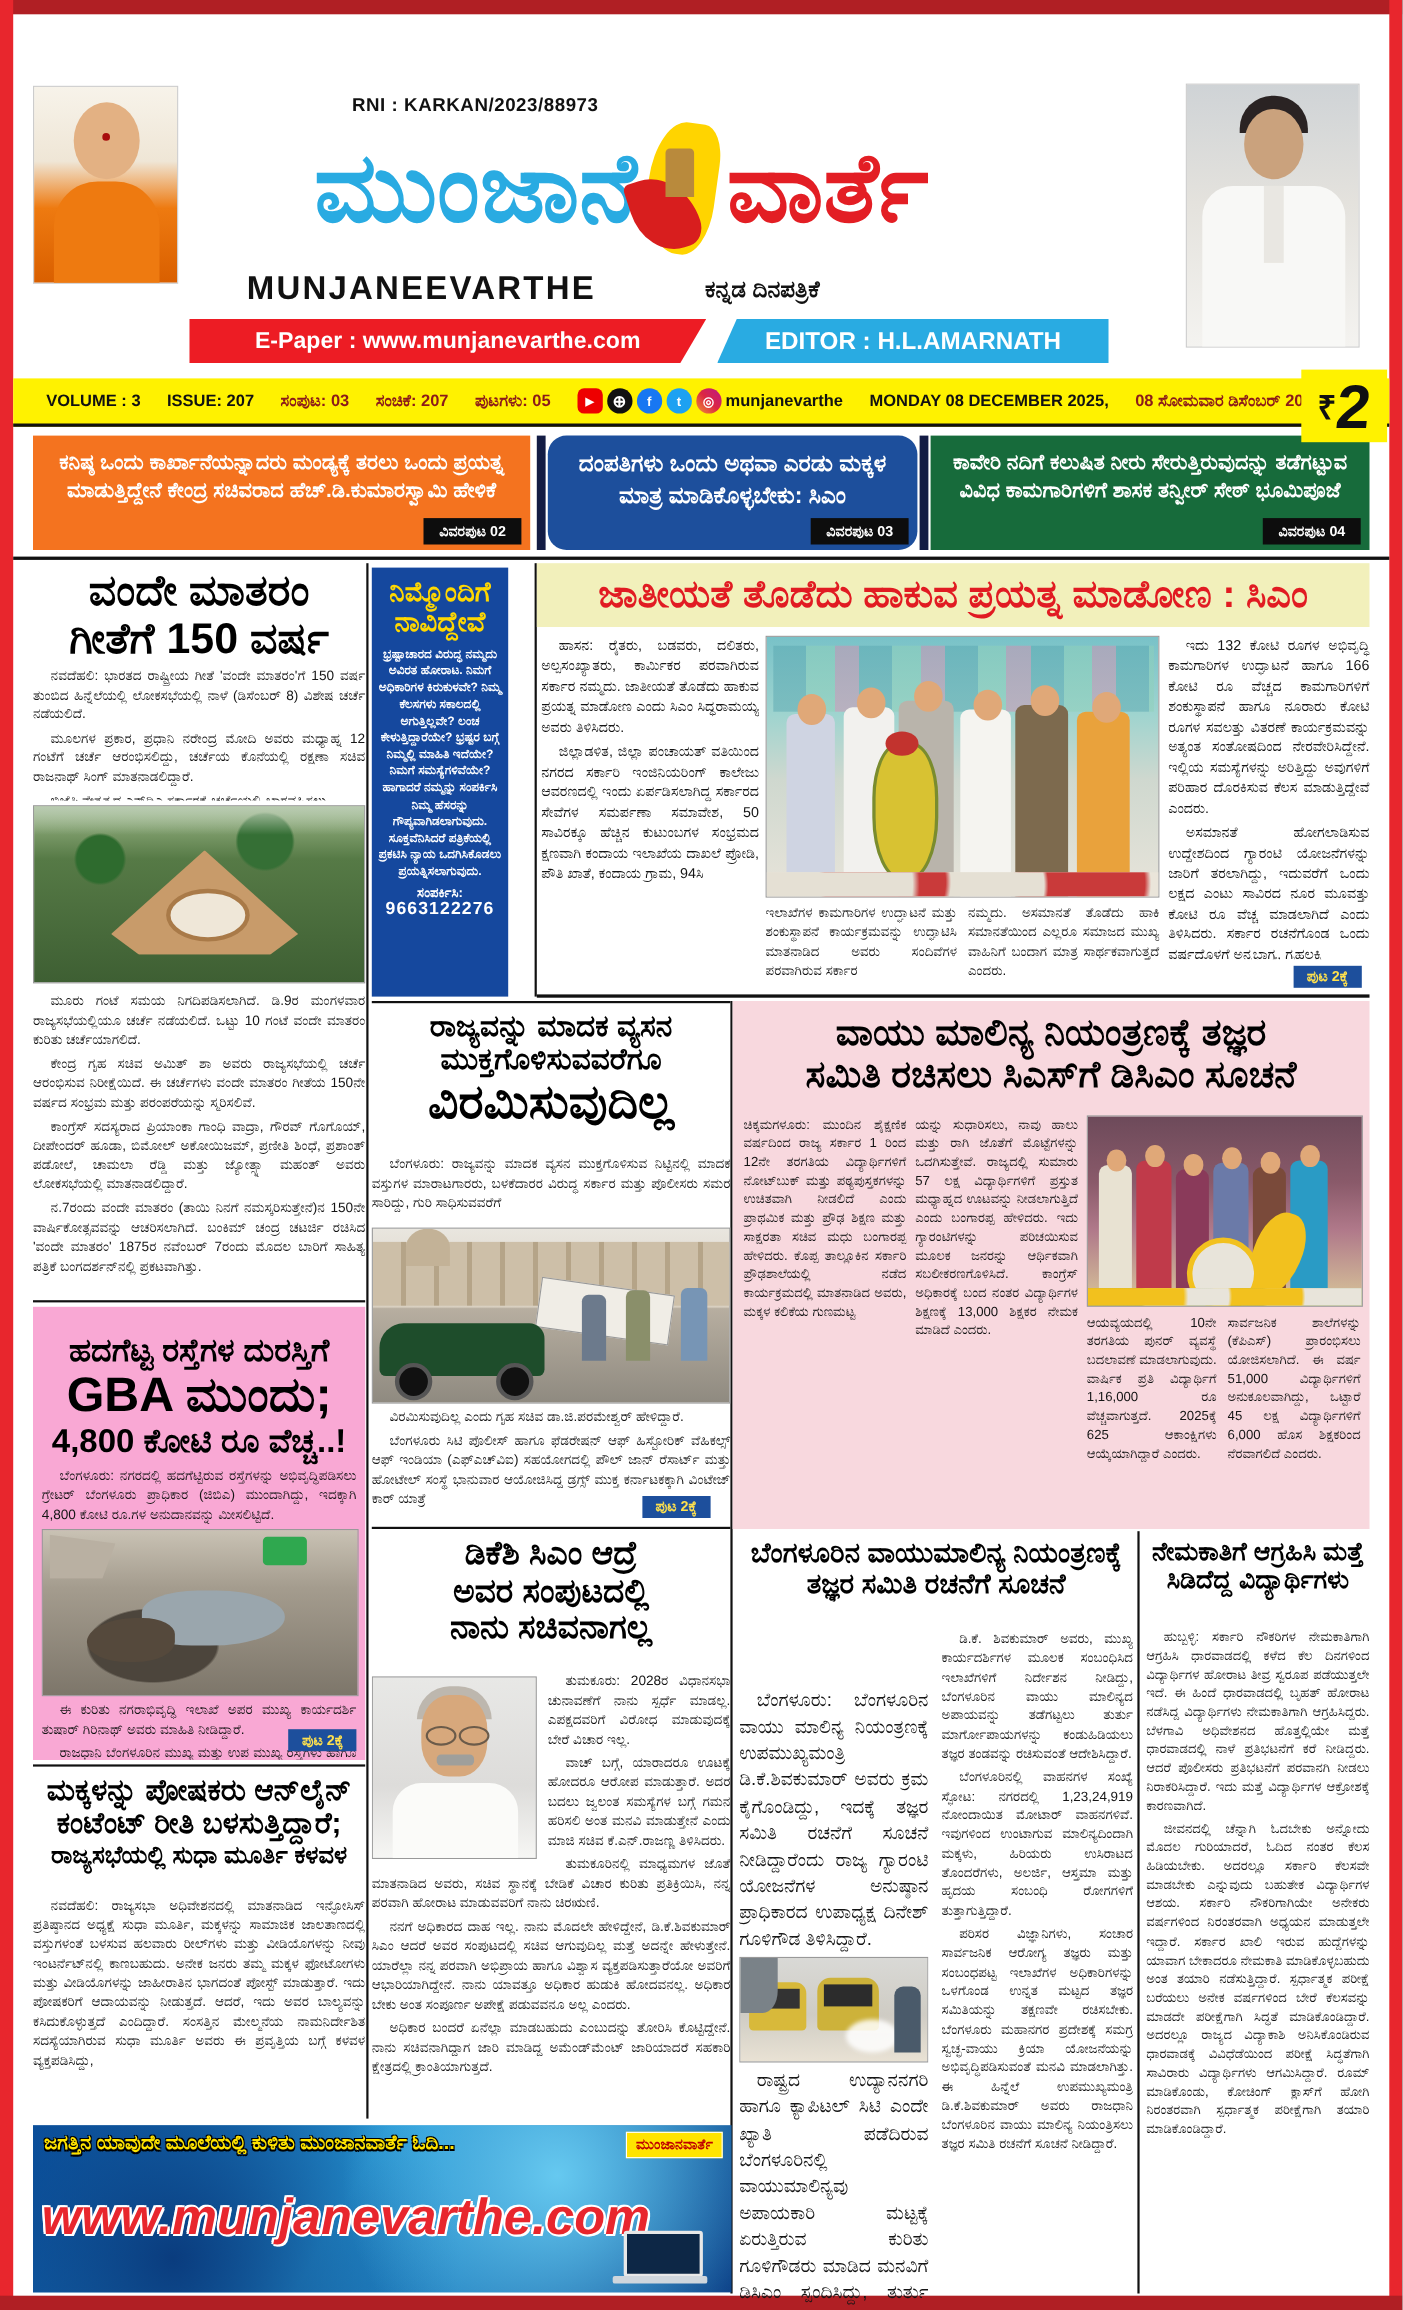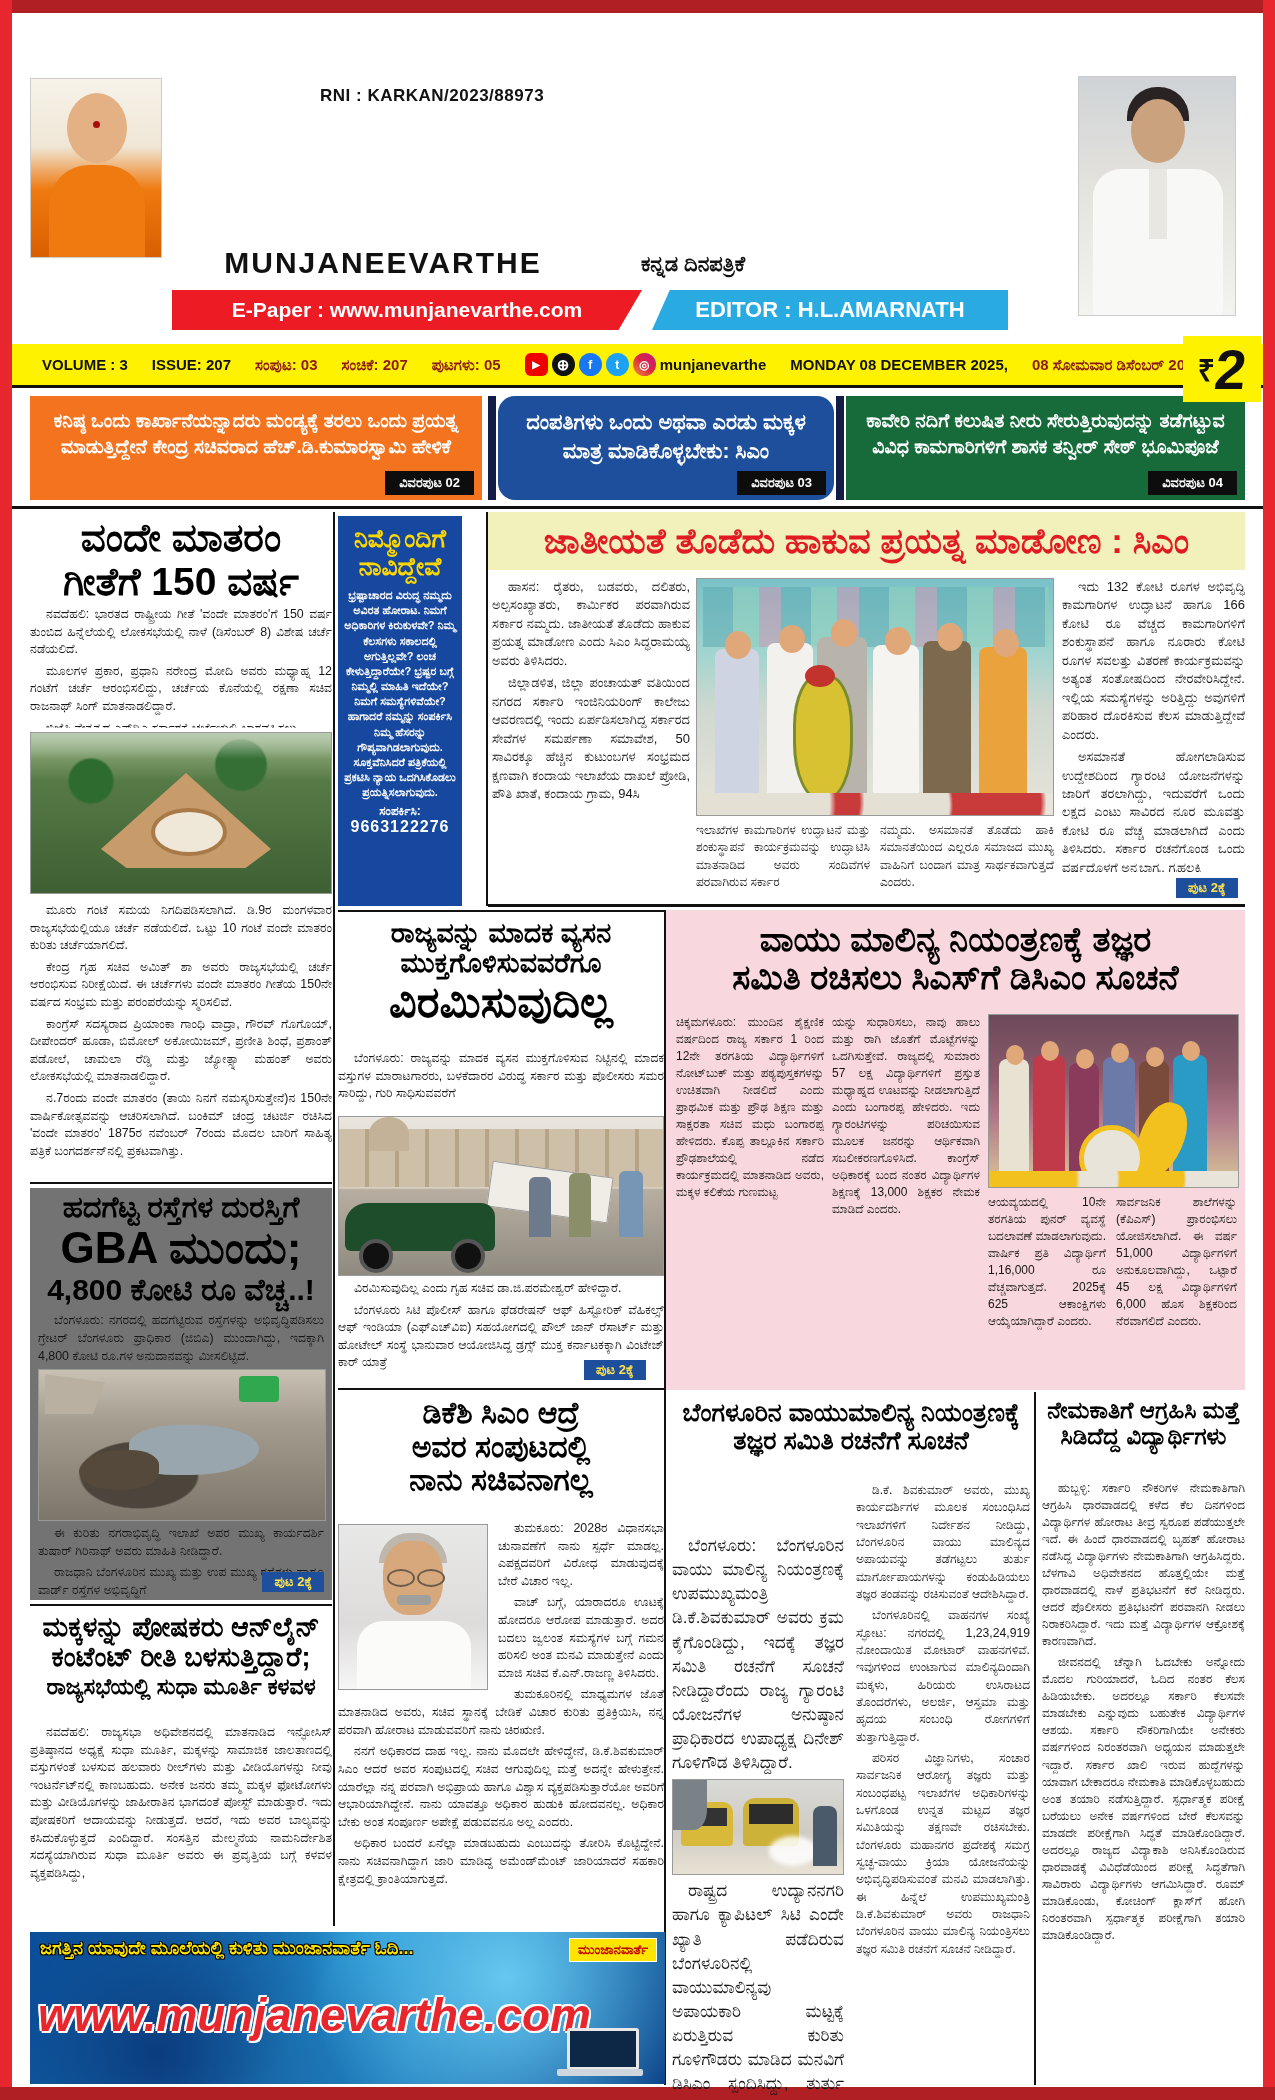--- a/index.html
+++ b/index.html
@@ -45,20 +45,29 @@
   </div>
   <div class="photo" style="left:1078px;top:76px;width:158px;height:240px;background:linear-gradient(180deg,#cfd3d6 0%,#e4e2dd 45%,#f4f3f0 100%);border:1px solid #ccc;">
     <div style="position:absolute;left:48px;top:10px;width:62px;height:34px;background:#2a2323;border-radius:30px 30px 0 0;"></div>
     <div class="head" style="left:52px;top:22px;width:54px;height:64px;background:#caa27d;"></div>
     <div style="position:absolute;left:14px;top:92px;width:130px;height:150px;background:#f8f8f6;border-radius:28px 28px 0 0;"></div>
     <div style="position:absolute;left:70px;top:92px;width:18px;height:70px;background:#e9e7e2;"></div>
   </div>
 
   <div class="abs bold" style="left:320px;top:86px;width:340px;height:24px;font-size:17px;letter-spacing:.5px;">RNI : KARKAN/2023/88973</div>
 
+  <div class="abs" style="left:160px;top:96px;width:810px;height:150px;display:flex;align-items:center;justify-content:center;">
+    <span style="font-size:88px;font-weight:900;color:#29abe2;line-height:1;">ಮುಂಜಾನೆ</span>
+    <span class="abs" style="position:relative;width:78px;height:128px;margin:0 2px;">
+      <span style="position:absolute;left:8px;top:4px;width:62px;height:120px;background:#ffd400;border-radius:48% 30% 40% 55%;transform:rotate(8deg);display:block;"></span>
+      <span style="position:absolute;left:-6px;top:52px;width:58px;height:70px;background:#d81e1e;border-radius:10% 80% 30% 70%;transform:rotate(-18deg);display:block;"></span>
+      <span style="position:absolute;left:24px;top:28px;width:26px;height:44px;background:#b98a3c;display:block;border-radius:4px 4px 0 0;"></span>
+    </span>
+    <span style="font-size:88px;font-weight:900;color:#e31e24;line-height:1;">ವಾರ್ತೆ</span>
+  </div>
 
   <div class="abs center" style="left:168px;top:246px;width:430px;font-size:30px;font-weight:900;letter-spacing:2px;">MUNJANEEVARTHE</div>
   <div class="abs center bold" style="left:588px;top:252px;width:210px;font-size:21px;">ಕನ್ನಡ ದಿನಪತ್ರಿಕೆ</div>
 
   <div class="ribbon" style="left:172px;top:290px;width:470px;background:#ed1c24;font-size:21px;clip-path:polygon(0 0,100% 0,95% 100%,0 100%);">E-Paper : www.munjanevarthe.com</div>
   <div class="ribbon" style="left:652px;top:290px;width:356px;background:#29abe2;font-size:22px;clip-path:polygon(5% 0,100% 0,100% 100%,0 100%);">EDITOR : H.L.AMARNATH</div>
 
   <div class="abs" style="left:12px;top:344px;width:1251px;height:44px;background:#fff200;border-bottom:3px solid #111;display:flex;align-items:center;gap:24px;padding-left:30px;box-sizing:border-box;font-weight:bold;font-size:15px;">
     <span>VOLUME : 3</span>
     <span>ISSUE: 207</span>
@@ -119,21 +128,21 @@
   </div>
   <div class="abs body-txt clip" style="left:30px;top:902px;width:302px;height:276px;">
     <p>ಮೂರು ಗಂಟೆ ಸಮಯ ನಿಗದಿಪಡಿಸಲಾಗಿದೆ. ಡಿ.9ರ ಮಂಗಳವಾರ ರಾಜ್ಯಸಭೆಯಲ್ಲಿಯೂ ಚರ್ಚೆ ನಡೆಯಲಿದೆ. ಒಟ್ಟು 10 ಗಂಟೆ ವಂದೇ ಮಾತರಂ ಕುರಿತು ಚರ್ಚೆಯಾಗಲಿದೆ.</p>
     <p>ಕೇಂದ್ರ ಗೃಹ ಸಚಿವ ಅಮಿತ್ ಶಾ ಅವರು ರಾಜ್ಯಸಭೆಯಲ್ಲಿ ಚರ್ಚೆ ಆರಂಭಿಸುವ ನಿರೀಕ್ಷೆಯಿದೆ. ಈ ಚರ್ಚೆಗಳು ವಂದೇ ಮಾತರಂ ಗೀತೆಯ 150ನೇ ವರ್ಷದ ಸಂಭ್ರಮ ಮತ್ತು ಪರಂಪರೆಯನ್ನು ಸ್ಮರಿಸಲಿವೆ.</p>
     <p>ಕಾಂಗ್ರೆಸ್ ಸದಸ್ಯರಾದ ಪ್ರಿಯಾಂಕಾ ಗಾಂಧಿ ವಾದ್ರಾ, ಗೌರವ್ ಗೊಗೊಯ್, ದೀಪೇಂದರ್ ಹೂಡಾ, ಬಿಮೋಲ್ ಅಕೋಯಿಜಮ್, ಪ್ರಣೀತಿ ಶಿಂಧೆ, ಪ್ರಶಾಂತ್ ಪಡೋಲೆ, ಚಾಮಲಾ ರೆಡ್ಡಿ ಮತ್ತು ಜ್ಯೋತ್ಸ್ನಾ ಮಹಂತ್ ಅವರು ಲೋಕಸಭೆಯಲ್ಲಿ ಮಾತನಾಡಲಿದ್ದಾರೆ.</p>
     <p>ನ.7ರಂದು ವಂದೇ ಮಾತರಂ (ತಾಯಿ ನಿನಗೆ ನಮಸ್ಕರಿಸುತ್ತೇನೆ)ನ 150ನೇ ವಾರ್ಷಿಕೋತ್ಸವವನ್ನು ಆಚರಿಸಲಾಗಿದೆ. ಬಂಕಿಮ್ ಚಂದ್ರ ಚಟರ್ಜಿ ರಚಿಸಿದ 'ವಂದೇ ಮಾತರಂ' 1875ರ ನವೆಂಬರ್ 7ರಂದು ಮೊದಲ ಬಾರಿಗೆ ಸಾಹಿತ್ಯ ಪತ್ರಿಕೆ ಬಂಗದರ್ಶನ್‌ನಲ್ಲಿ ಪ್ರಕಟವಾಗಿತ್ತು.</p>
   </div>
 
   <div class="rule" style="left:30px;top:1182px;width:302px;height:2px;"></div>
 
-  <div class="abs clip" style="left:30px;top:1188px;width:302px;height:412px;background:#737373;box-sizing:border-box;padding:3px 8px;">
+  <div class="abs clip" style="left:30px;top:1188px;width:302px;height:412px;background:#f9a8d4;box-sizing:border-box;padding:24px 8px;">
     <div class="headline center" style="font-size:29px;">ಹದಗೆಟ್ಟ ರಸ್ತೆಗಳ ದುರಸ್ತಿಗೆ</div>
     <div class="headline center" style="font-size:44px;">GBA ಮುಂದು;</div>
     <div class="headline center" style="font-size:30px;">4,800 ಕೋಟಿ ರೂ ವೆಚ್ಚ..!</div>
     <div class="body-txt" style="margin-top:6px;">
         <p>ಬೆಂಗಳೂರು: ನಗರದಲ್ಲಿ ಹದಗೆಟ್ಟಿರುವ ರಸ್ತೆಗಳನ್ನು ಅಭಿವೃದ್ಧಿಪಡಿಸಲು ಗ್ರೇಟರ್ ಬೆಂಗಳೂರು ಪ್ರಾಧಿಕಾರ (ಜಿಬಿಎ) ಮುಂದಾಗಿದ್ದು, ಇದಕ್ಕಾಗಿ 4,800 ಕೋಟಿ ರೂ.ಗಳ ಅನುದಾನವನ್ನು ಮೀಸಲಿಟ್ಟಿದೆ.</p>
       </div>
     <div style="position:relative;width:286px;height:150px;margin:4px 0;border:1px solid #999;overflow:hidden;background:radial-gradient(ellipse at 55% 55%,#8d9499 18%,transparent 19%),radial-gradient(ellipse at 35% 70%,#4c453c 22%,transparent 23%),linear-gradient(180deg,#c9c2b4 0%,#a49c8e 35%,#7d766a 100%);">
       <div style="position:absolute;left:90px;top:55px;width:130px;height:50px;background:#9aa6ad;border-radius:45% 55% 60% 40%;"></div>
       <div style="position:absolute;left:40px;top:80px;width:80px;height:40px;background:#55493c;border-radius:60% 40% 50% 50%;"></div>
       <div style="position:absolute;left:200px;top:6px;width:40px;height:26px;background:#2fa84f;border-radius:4px;"></div>

